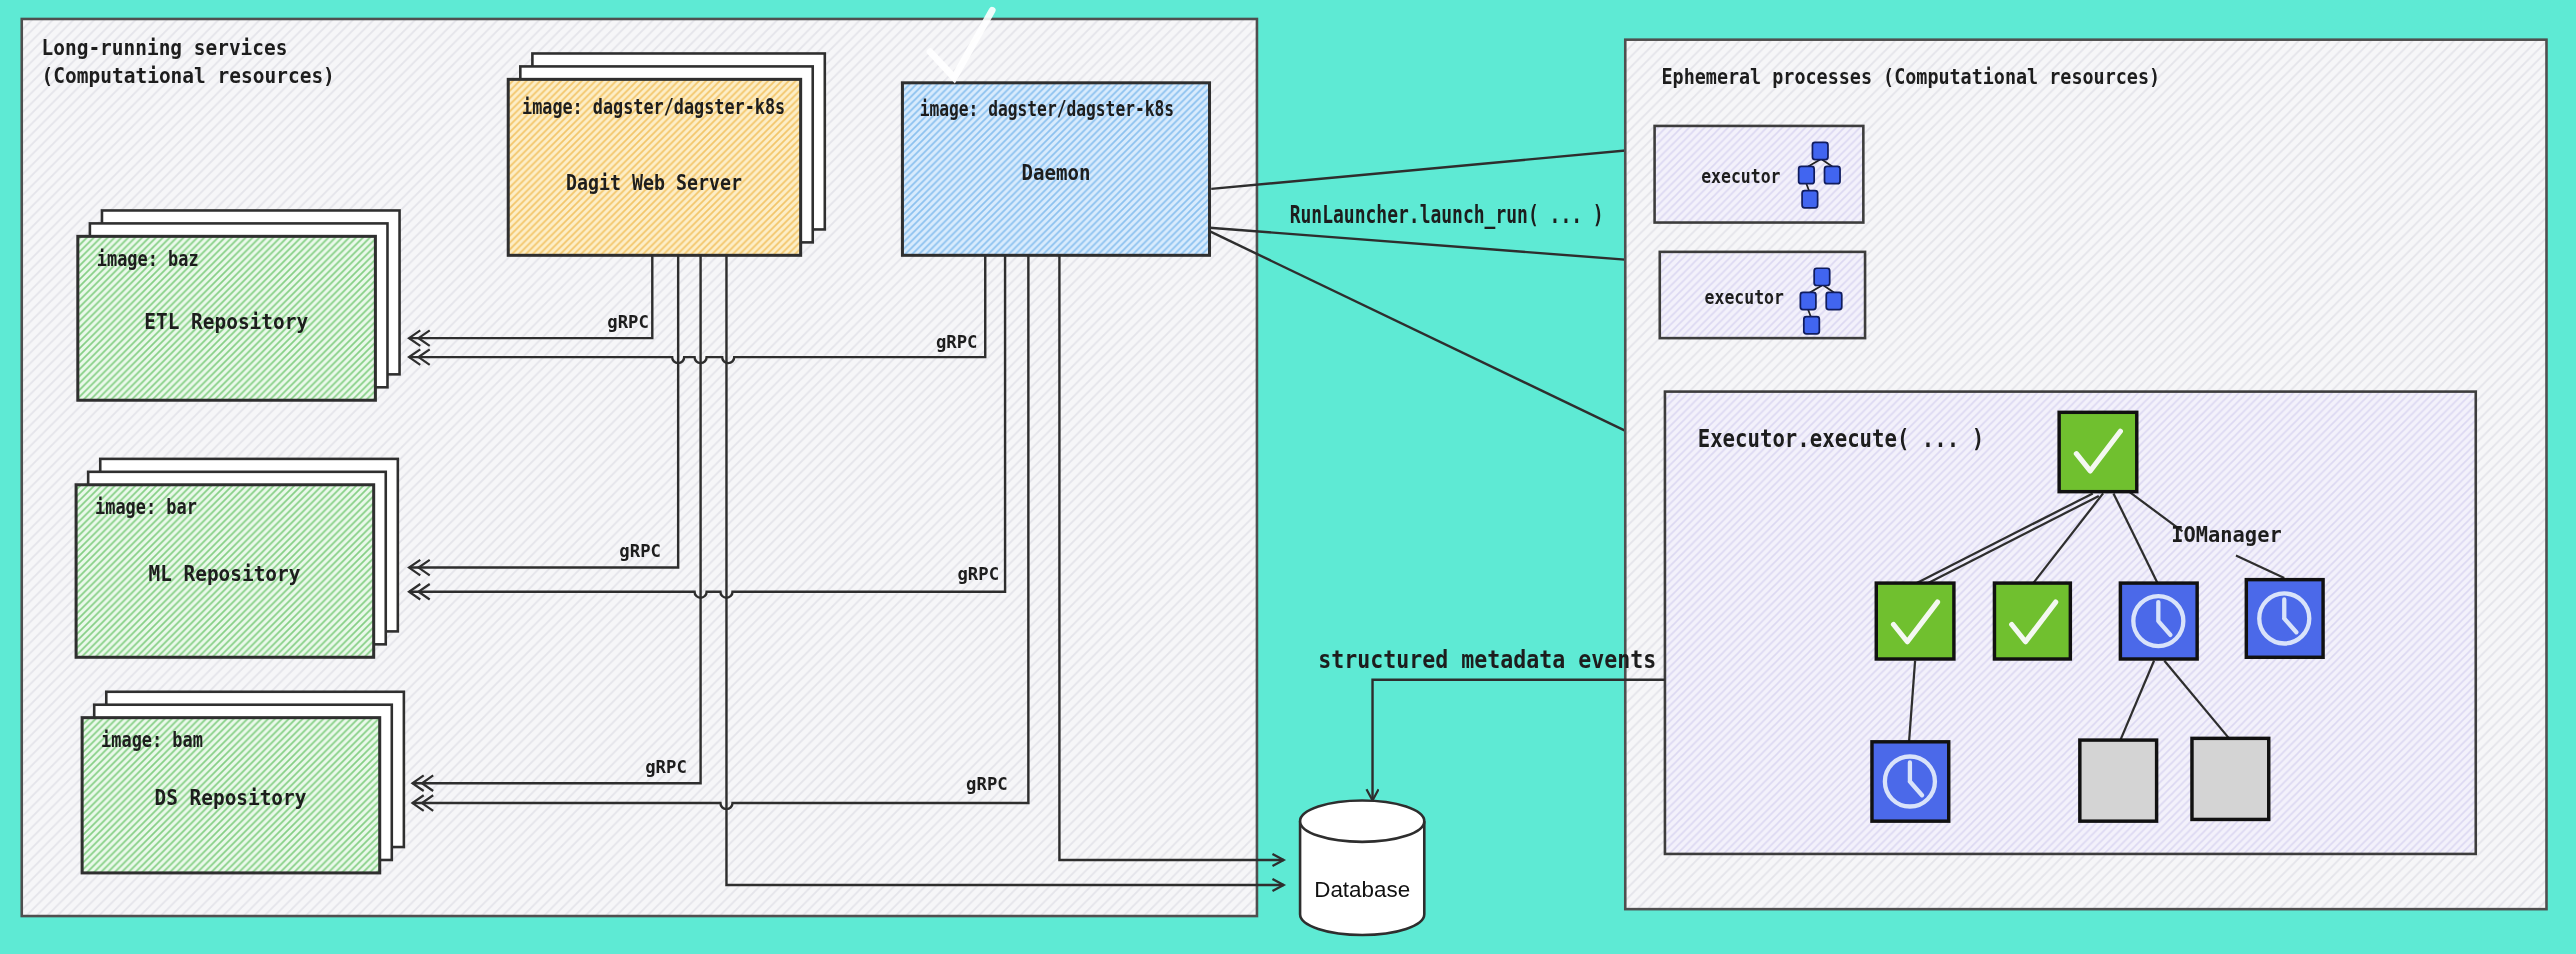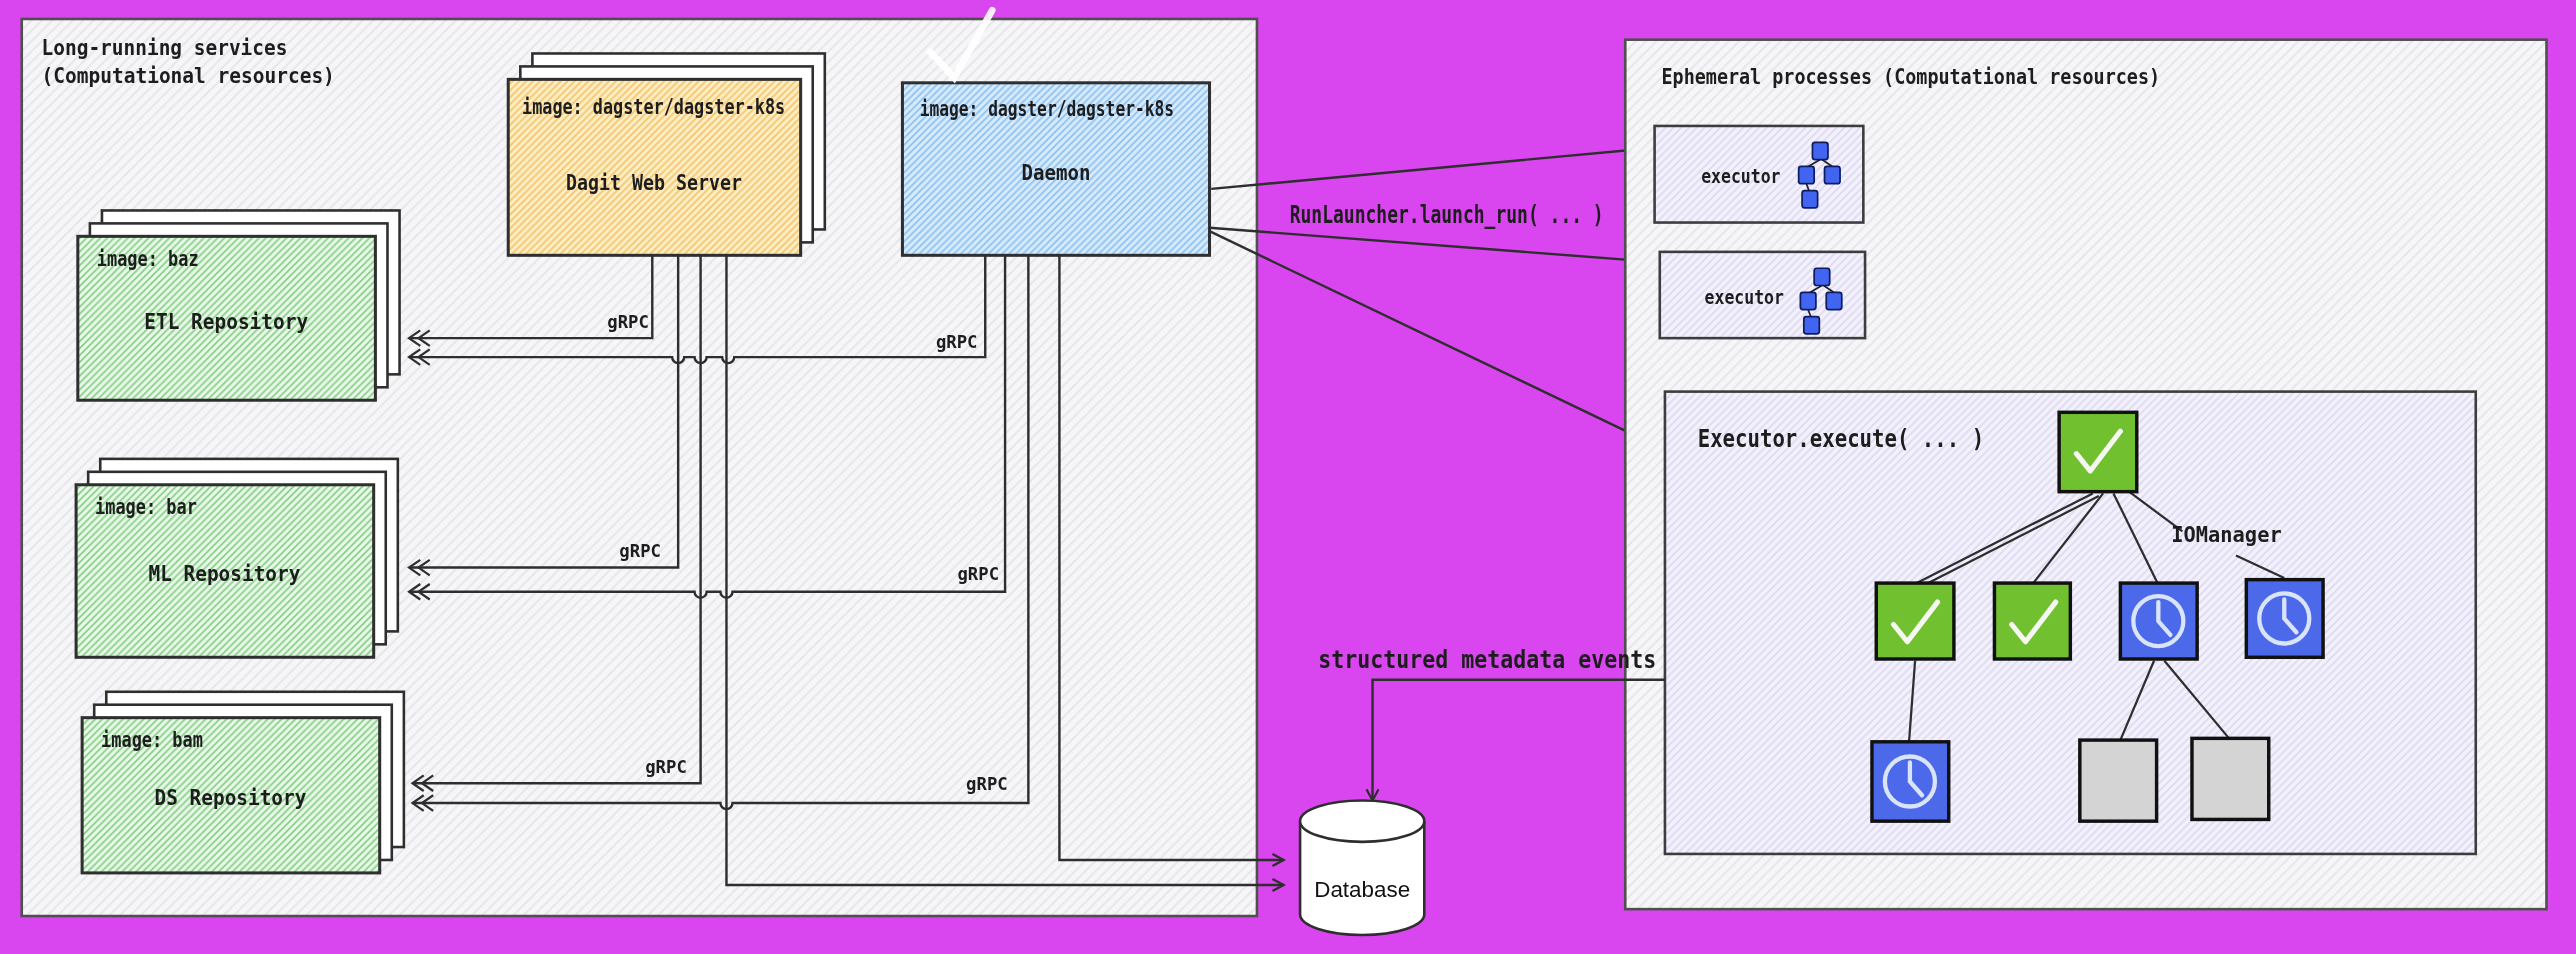--- a/index.html
+++ b/index.html
@@ -1,16 +1,16 @@
 <!DOCTYPE html>
 <html style="font-size:14px"><head>
 <meta charset="utf-8">
 <style>
   html,body{margin:0;padding:0;background:#ffffff;}
-  .canvas{position:relative;width:2576px;height:954px;background:#d946ef;overflow:hidden;}
+  .canvas{position:relative;width:2576px;height:954px;background:#5eead4;overflow:hidden;}
   svg{display:block;}
   text{font-family:"DejaVu Sans Mono","Liberation Mono",monospace;font-weight:700;fill:#1d1d1d;}
   text.sans{font-family:"Liberation Sans","DejaVu Sans",sans-serif;font-weight:400;fill:#111111;}
 </style>
 </head>
 <body>
 
 <div class="canvas">
 <svg width="2576" height="954" viewBox="0 0 2986 1106" xmlns="http://www.w3.org/2000/svg">
   <defs>

